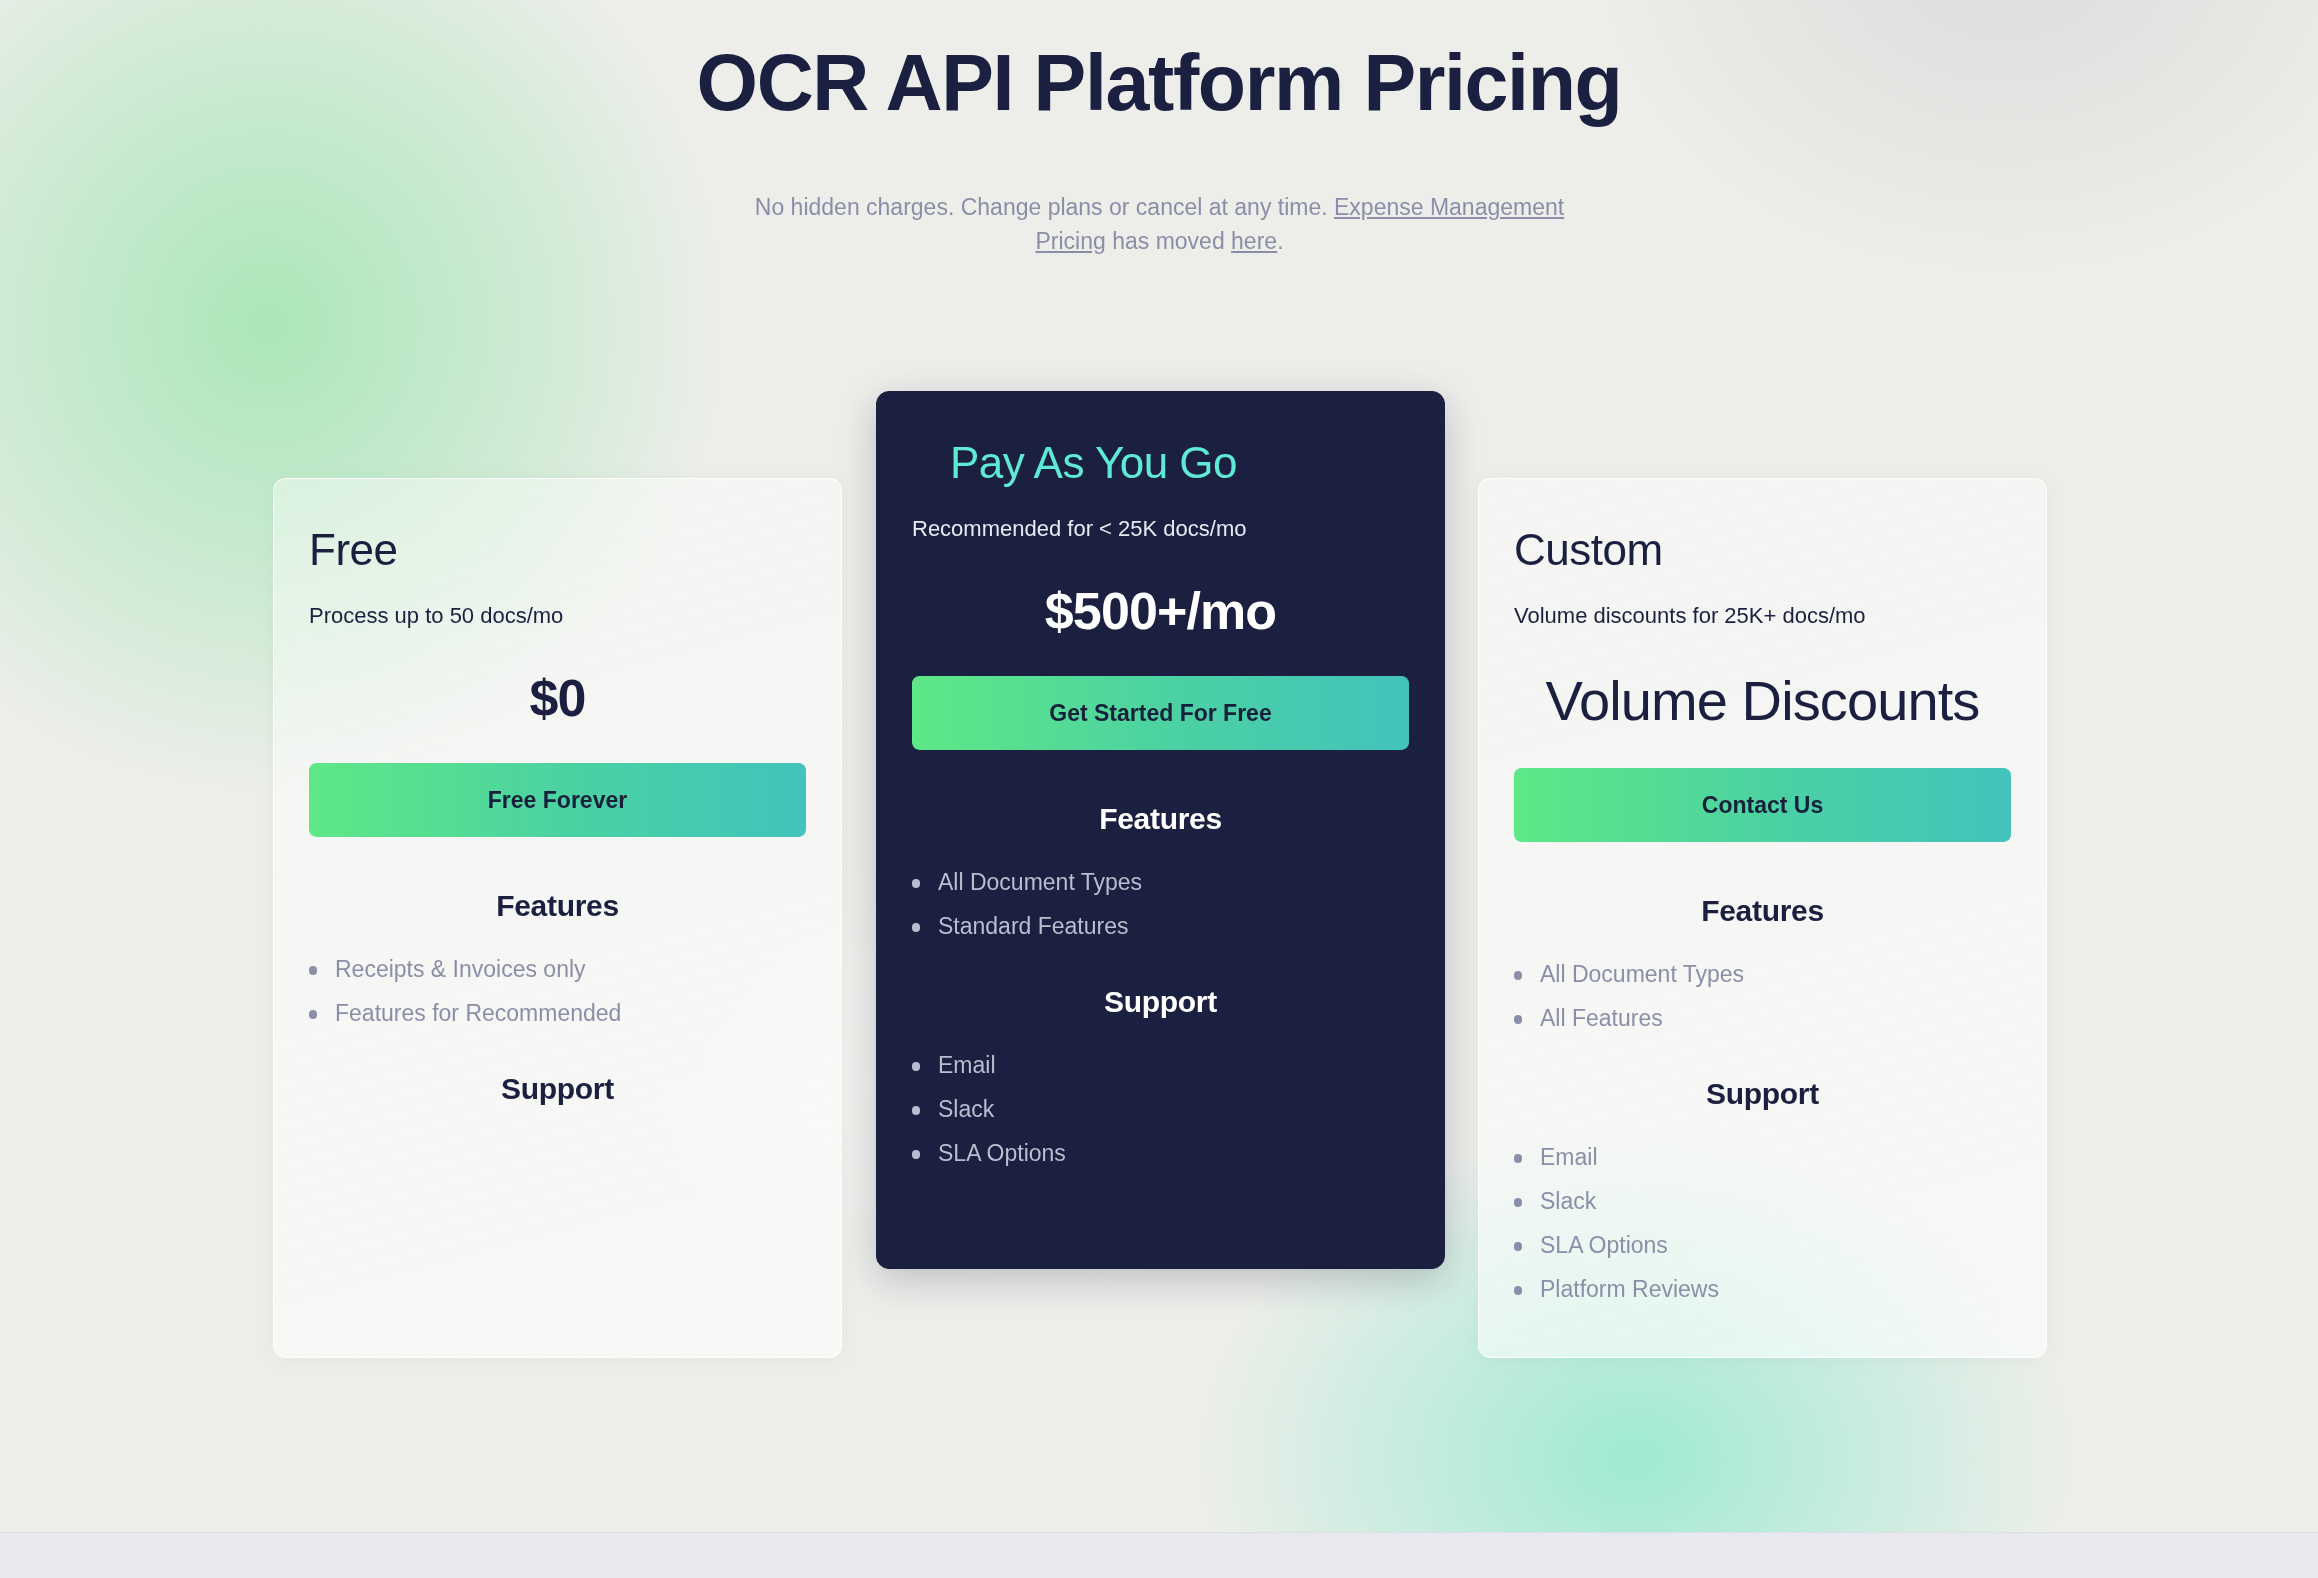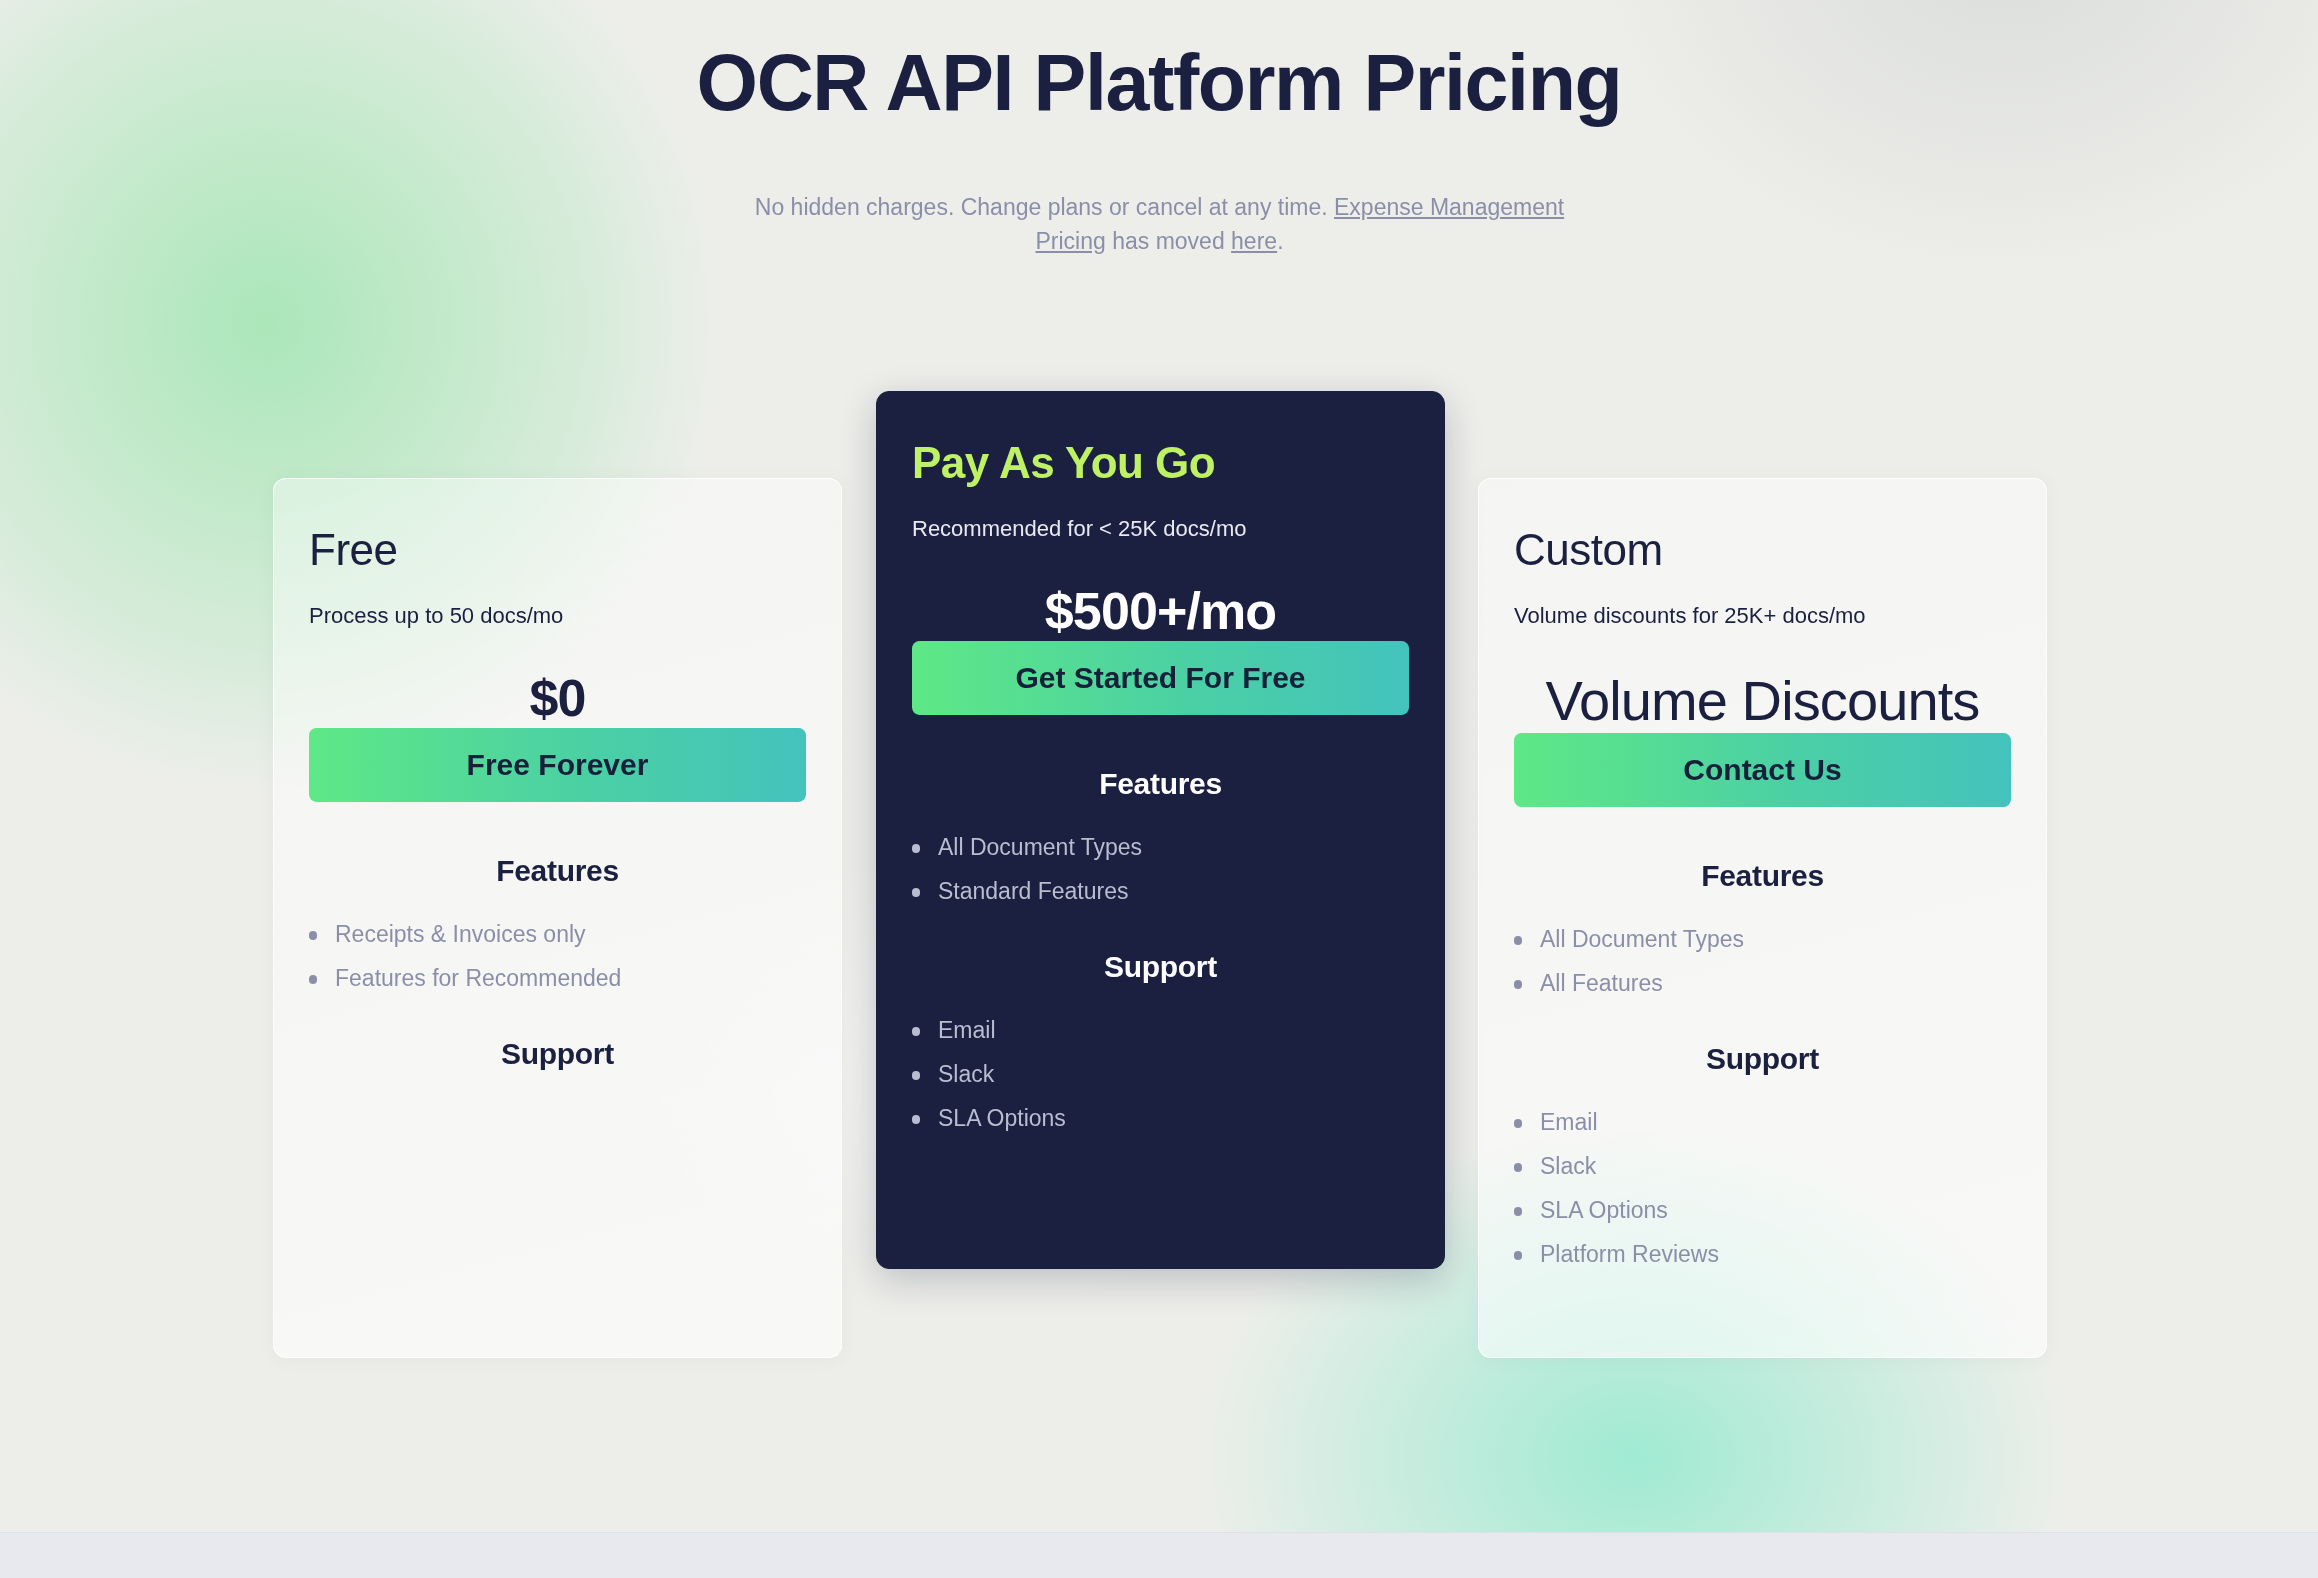--- a/index.html
+++ b/index.html
@@ -104,21 +104,21 @@
 
   .card-inner { padding:35px 35px 0 35px; }
 
   .plan-name {
     font-size:44px;
     font-weight:400;
     letter-spacing:-0.5px;
     color:#1b2040;
     margin-top:11px;
   }
-  .card-dark .plan-name { color:#bef264; font-weight:700; }
+  .card-dark .plan-name { color:#5eead4; font-weight:400;margin-left:38px; }
 
   .plan-tagline {
     font-size:22px;
     color:#1b2040;
     margin-top:28px;
   }
   .card-dark .plan-tagline { color:#e8eaf2; }
 
   .plan-price {
     text-align:center;
@@ -131,29 +131,30 @@
   .card-dark .plan-price { color:#ffffff; }
 
   .plan-price-lg {
     font-size:56px;
     font-weight:400;
   }
 
   .cta-button {
     display:block;
     width:100%;
+    margin-top:35px;
     height:74px;
     line-height:74px;
     text-align:center;
     border:none;
     border-radius:7.4px;
     background:linear-gradient(90deg, #5ee886 0%, #4bd0a4 55%, #43c3bc 100%);
     color:#16203a;
     font-family:"Liberation Sans", sans-serif;
-    font-size:30px;
+    font-size:23px;
     font-weight:700;
     cursor:pointer;
   }
 
   .section-title {
     font-size:30px;
     font-weight:700;
     letter-spacing:-0.3px;
     color:#1b2040;
     margin-top:52px;

